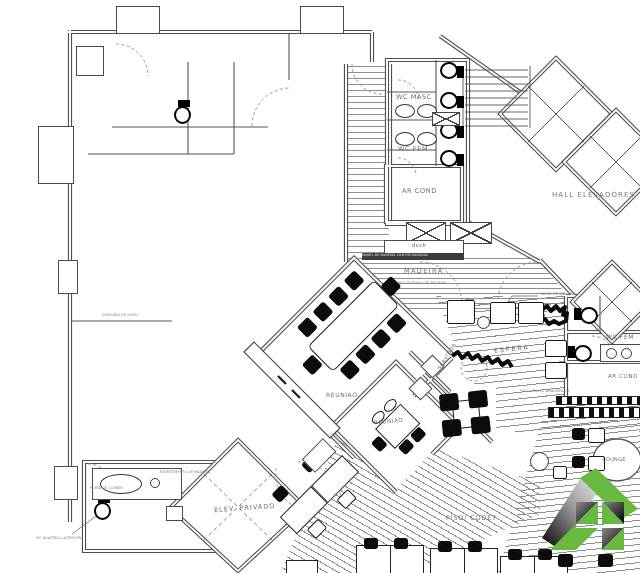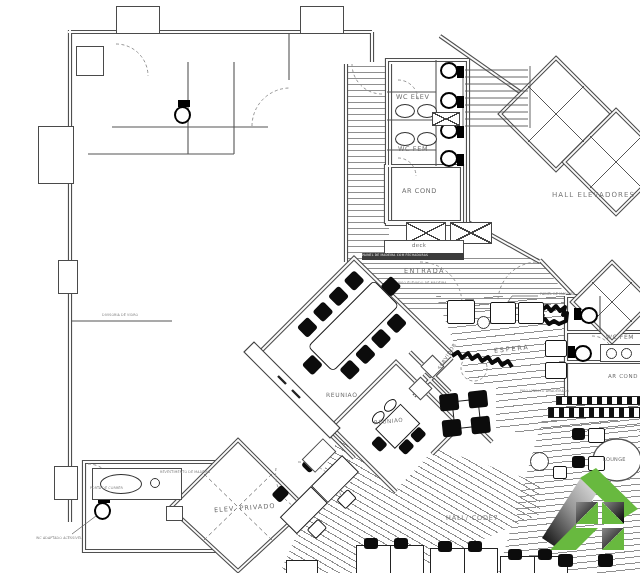--- a/index.html
+++ b/index.html
@@ -299,35 +299,35 @@
     </div>
   <div class="chair" style="left:508px;top:549px;width:14px;height:11px;"></div>
   <div class="chair" style="left:538px;top:549px;width:14px;height:11px;"></div>
   <div class="desk" style="left:286px;top:560px;width:30px;height:13px;"></div>
   <div class="chair" style="left:558px;top:554px;width:15px;height:13px;"></div>
   <div class="chair" style="left:598px;top:554px;width:15px;height:13px;"></div>
 
   <div class="bar" style="left:556px;top:396px;width:84px;height:7px;"></div>
   <div class="bar" style="left:548px;top:407px;width:92px;height:9px;"></div>
 
-  <span class="lbl" style="left:396px;top:94px;">WC ELEV</span>
+  <span class="lbl" style="left:396px;top:94px;">WC MASC</span>
   <span class="lbl" style="left:398px;top:146px;">WC FEM</span>
   <span class="lbl" style="left:402px;top:188px;">AR COND</span>
   <span class="lbl" style="left:412px;top:242px;font-size:5.5px;letter-spacing:.3px;">deck</span>
   <span class="lbl" style="left:552px;top:192px;font-size:7px;letter-spacing:1.1px;color:#777;">HALL ELEVADORES</span>
-  <span class="lbl" style="left:404px;top:268px;letter-spacing:1.4px;">ENTRADA</span>
+  <span class="lbl" style="left:404px;top:268px;letter-spacing:1.4px;">MADEIRA</span>
   <span class="lbl micro" style="left:398px;top:281px;">PISO ELEVADO DE MADEIRA</span>
   <span class="lbl" style="left:326px;top:392px;font-size:6px;">REUNIAO</span>
   <span class="lbl" style="left:374px;top:418px;font-size:5.5px;transform:rotate(-6deg);">REUNIAO</span>
   <span class="lbl" style="left:494px;top:346px;letter-spacing:1.8px;transform:rotate(-6deg);">ESPERA</span>
   <span class="lbl" style="left:437px;top:368px;font-size:5px;transform:rotate(-58deg);transform-origin:0 0;">SERVIDOR</span>
   <span class="lbl" style="left:606px;top:334px;font-size:6px;">WC FEM</span>
   <span class="lbl" style="left:608px;top:373px;font-size:5.5px;">AR COND</span>
   <span class="lbl" style="left:214px;top:505px;letter-spacing:1px;transform:rotate(-4deg);">ELEV. PRIVADO</span>
-  <span class="lbl" style="left:446px;top:515px;letter-spacing:.8px;color:#777;">HALL/ CODE7</span>
+  <span class="lbl" style="left:446px;top:515px;letter-spacing:.8px;color:#777;">PISO/ CODE7</span>
   <span class="lbl" style="left:603px;top:457px;font-size:5px;letter-spacing:.3px;">LOUNGE</span>
   <span class="lbl micro" style="left:540px;top:292px;">PAINEL DE MADEIRA</span>
   <span class="lbl micro" style="left:102px;top:313px;">DIVISORIA DE VIDRO</span>
   <span class="lbl micro" style="left:520px;top:389px;">PISO VINILICO AMADEIRADO</span>
   <span class="lbl micro" style="left:36px;top:536px;">WC ADAPTADO ACESSIVEL</span>
   <span class="lbl micro" style="left:160px;top:470px;">REVESTIMENTO DE MADEIRA</span>
   <span class="lbl micro" style="left:90px;top:486px;">PORTA DE CORRER</span>
 
   <svg class="logo" style="left:538px;top:462px;" width="102" height="102" viewBox="0 0 102 102">
     <defs>

